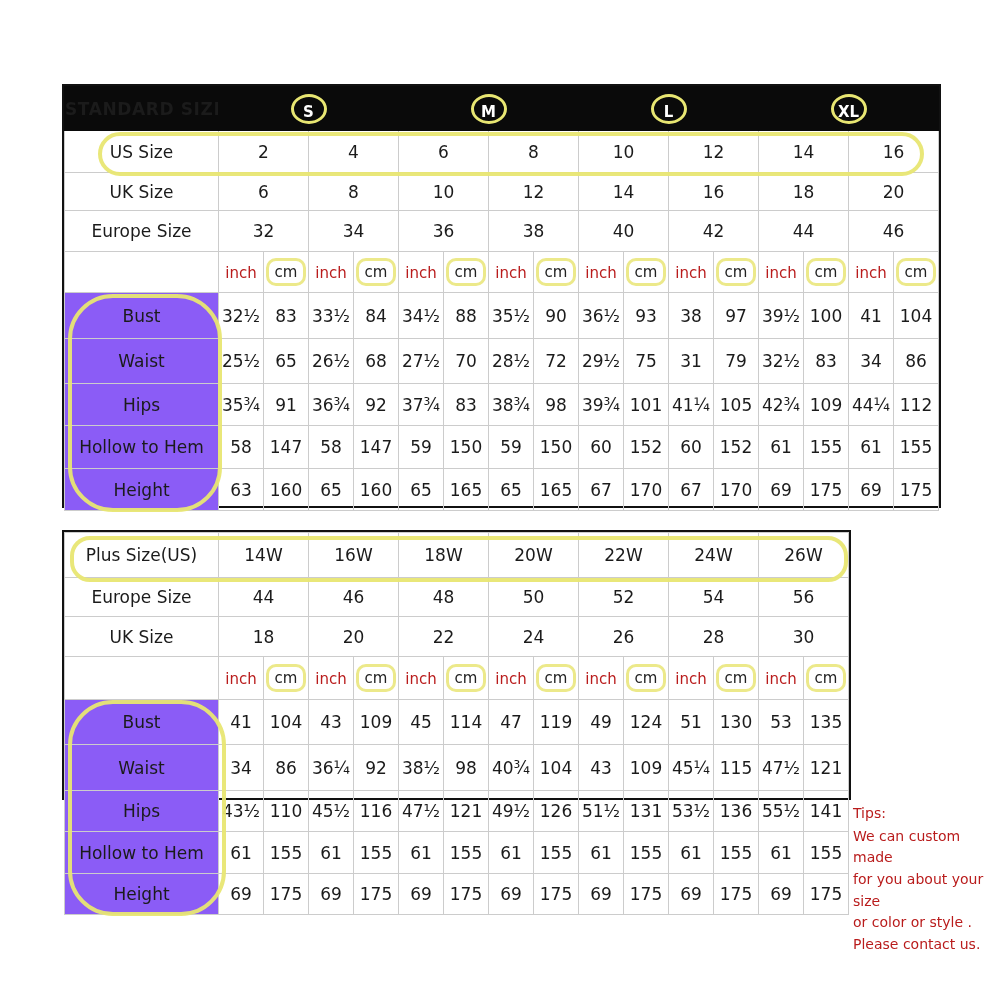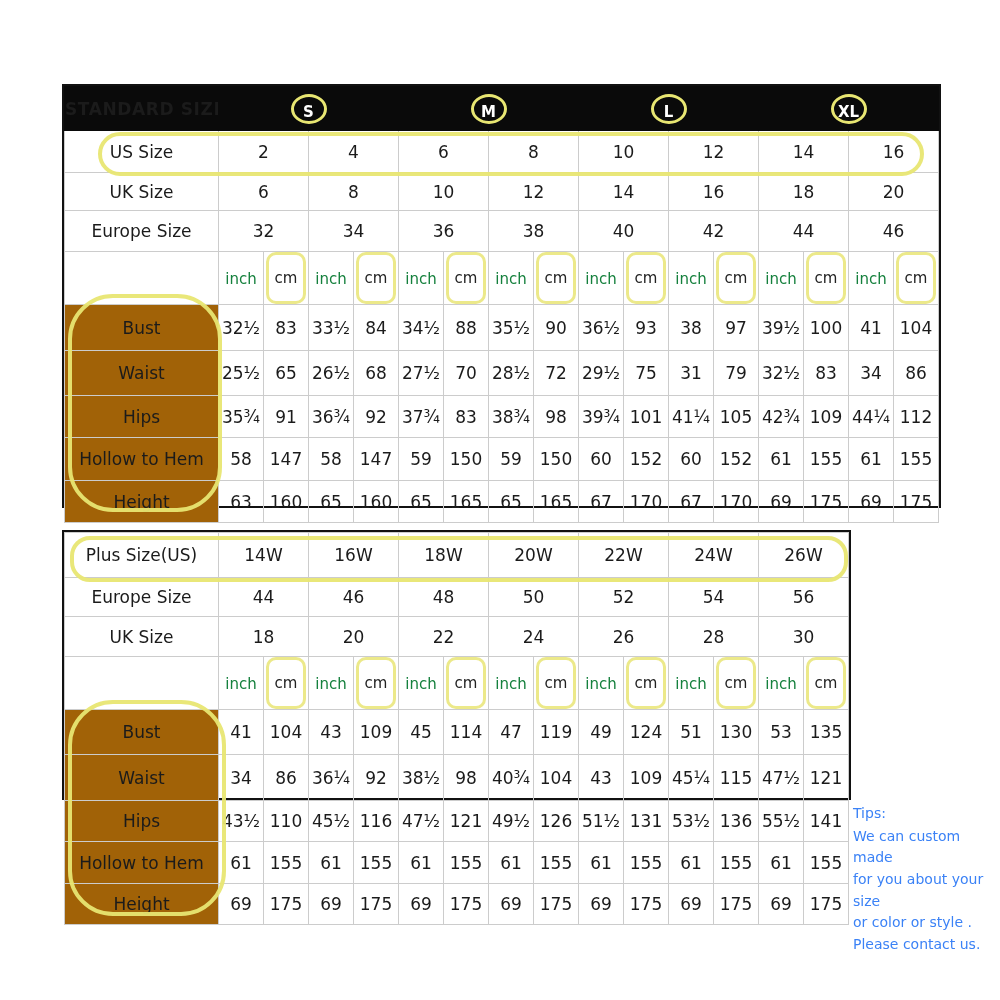--- a/index.html
+++ b/index.html
@@ -9,39 +9,39 @@
   .table-wrap { position:absolute; border:2px solid #111111; background:#ffffff; box-sizing:border-box; }
   #standard-wrap { left:62px; top:84px;  width:879px; height:424px; }
   #plus-wrap     { left:62px; top:530px; width:789px; height:270px; }
 
   table.size-table { width:100%; height:100%; border-collapse:collapse; table-layout:fixed; }
   table.size-table td {
     border:1px solid #cccccc; text-align:center; vertical-align:middle;
     font-size:17px; color:#1b1b1b; padding:0; overflow:hidden; white-space:nowrap;
   }
   td.label-cell { font-weight:normal; font-size:16px; color:#111; }
-  td.gray { background:#a16207; }
+  td.gray { background:#8b5cf6; }
   tr.header-row td { background:#0a0a0a; border-color:#0a0a0a; }
   td.header-label { color:#ffffff; text-align:left; padding-left:14px; font-size:17px;
                     font-weight:bold; letter-spacing:0.6px; }
   .size-oval { display:inline-block; border:3px solid #e8e672; border-radius:50%;
                color:#ffffff; font-weight:bold; font-size:15px; min-width:36px;
                height:30px; line-height:30px; box-sizing:border-box; padding:0 4px; }
-  .unit { font-size:15px; color:#15803d; }
+  .unit { font-size:15px; color:#b91c1c; }
   .cm-box { display:inline-block; border:3px solid #ece98a; border-radius:10px;
-            padding:12px 6px; font-size:15px; color:#222; line-height:22px; }
+            padding:0px 6px; font-size:15px; color:#222; line-height:22px; }
 
   .hl { position:absolute; border:4px solid rgba(232,230,114,0.95); pointer-events:none;
         background:transparent; z-index:5; }
   #hl-us-row     { left:34px;  top:46px;  width:818px; height:36px; border-radius:22px; }
   #hl-std-labels { left:4px;   top:208px; width:146px; height:210px; border-radius:45px; }
   #hl-plus-row   { left:6px;   top:4px;   width:770px; height:38px; border-radius:20px; }
   #hl-plus-labels{ left:4px;   top:168px; width:150px; height:208px; border-radius:45px; }
 
-  .tips { position:absolute; left:853px; top:803px; width:146px; color:#3b82f6;
+  .tips { position:absolute; left:853px; top:803px; width:146px; color:#b91c1c;
           font-size:14px; line-height:1.55; }
   .tips .tips-title { margin-bottom:1px; }
 </style>
 </head>
 <body>
 
 <div class="canvas">
 
   <div class="table-wrap" id="standard-wrap">
     <table class="size-table">

